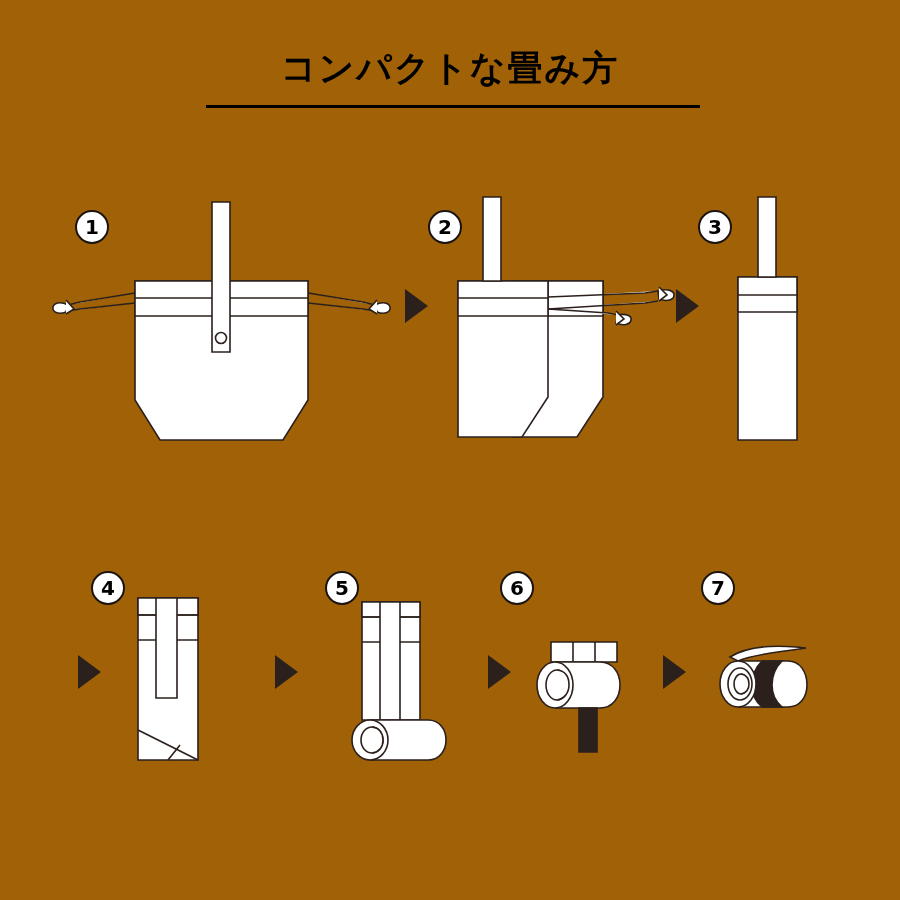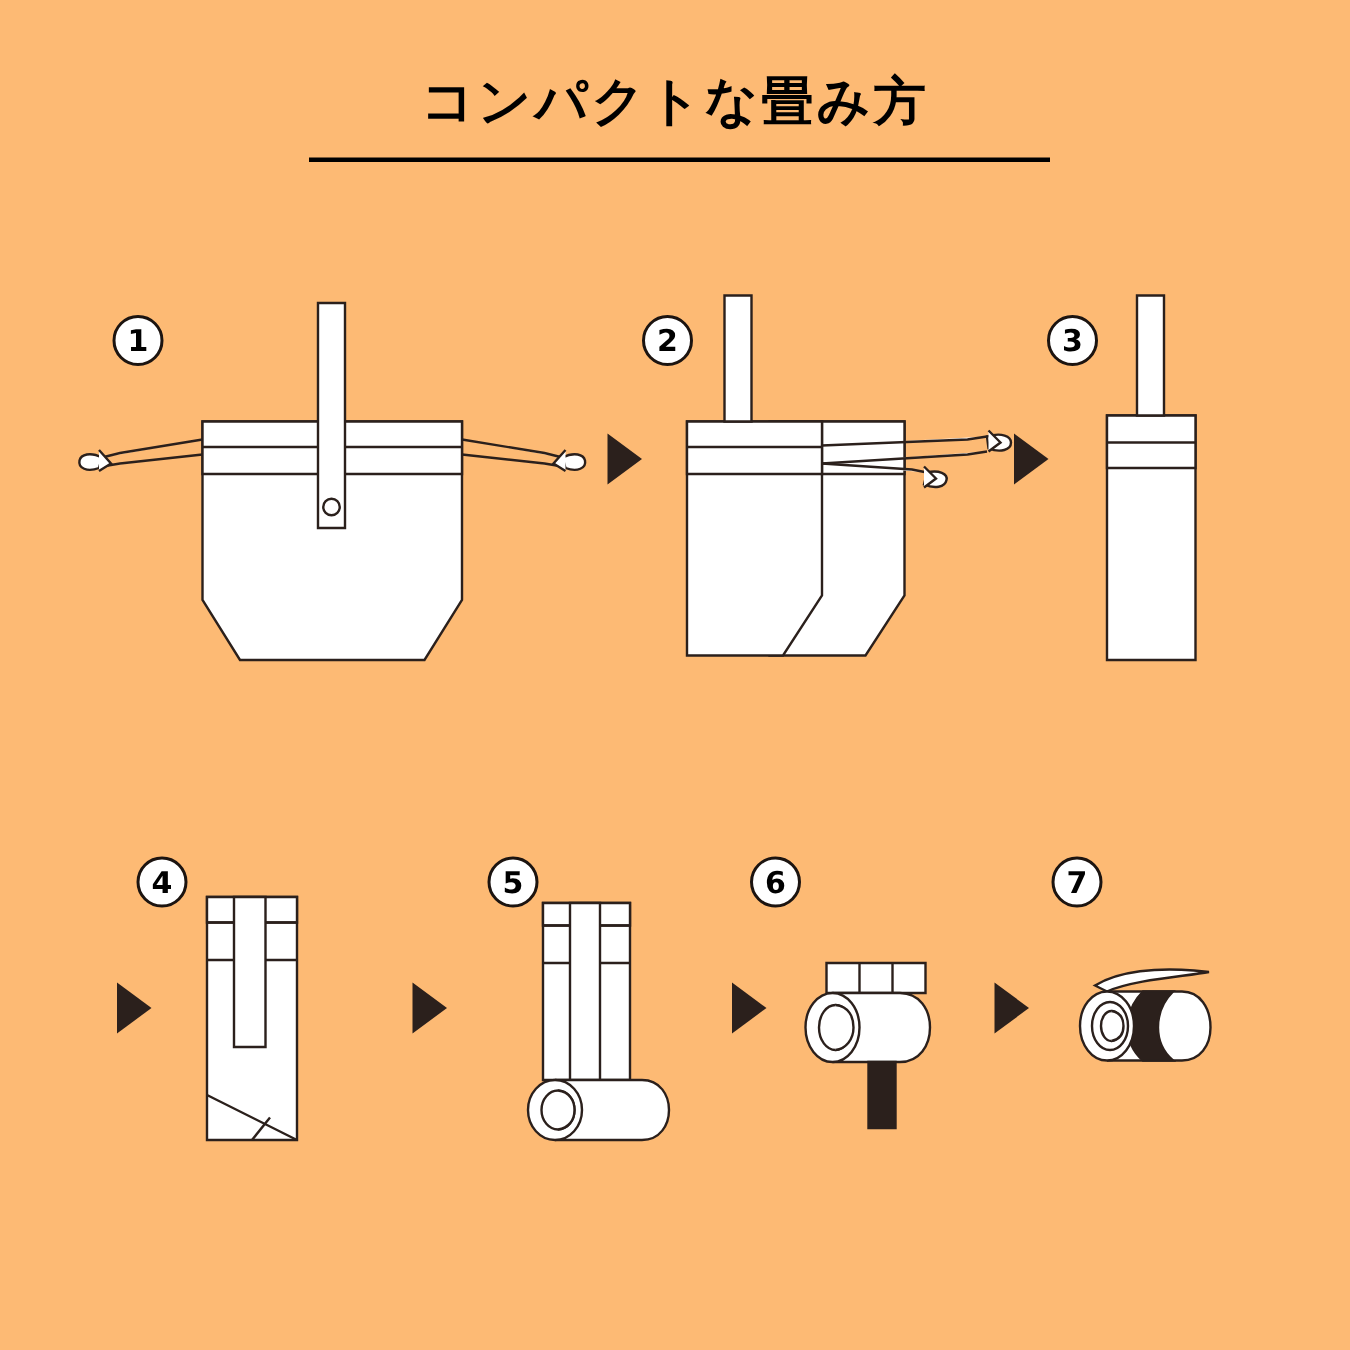--- a/index.html
+++ b/index.html
@@ -14,21 +14,21 @@
     position: relative;
     overflow: hidden;
     font-family: "Liberation Sans", sans-serif;
     color: #000000;
   }
   #page {
     position: absolute;
     left: 0; top: 0;
     width: 900px;
     height: 900px;
-    background: #fdba74;
+    background: #a16207;
   }
 
   
   .title-block {
     position: absolute;
     left: 0;
     top: 48px;
     width: 900px;
     text-align: center;
   }

